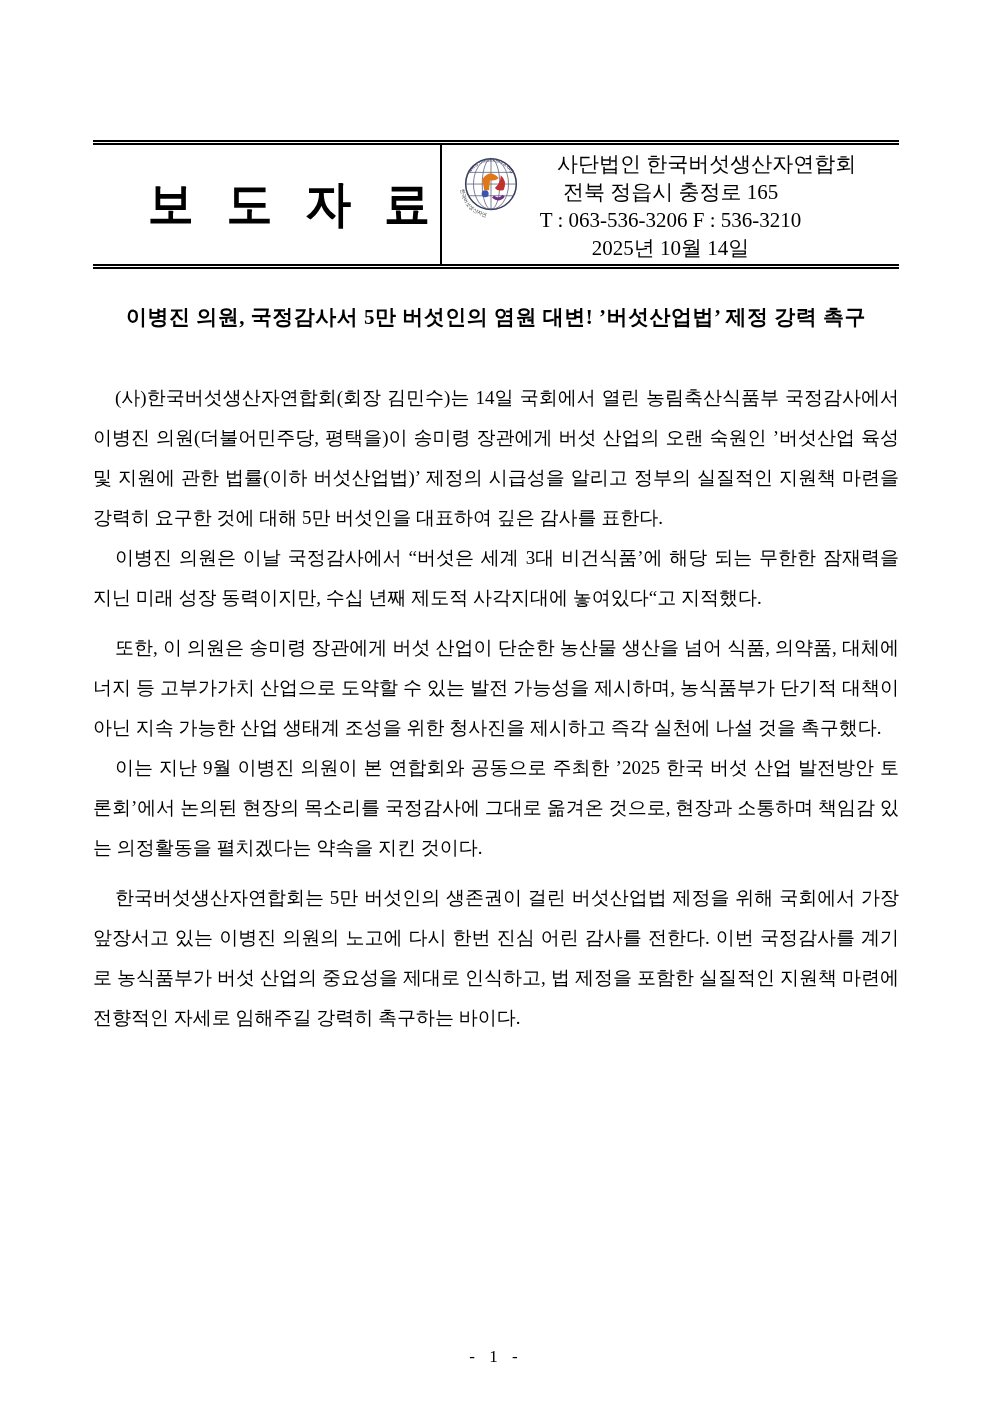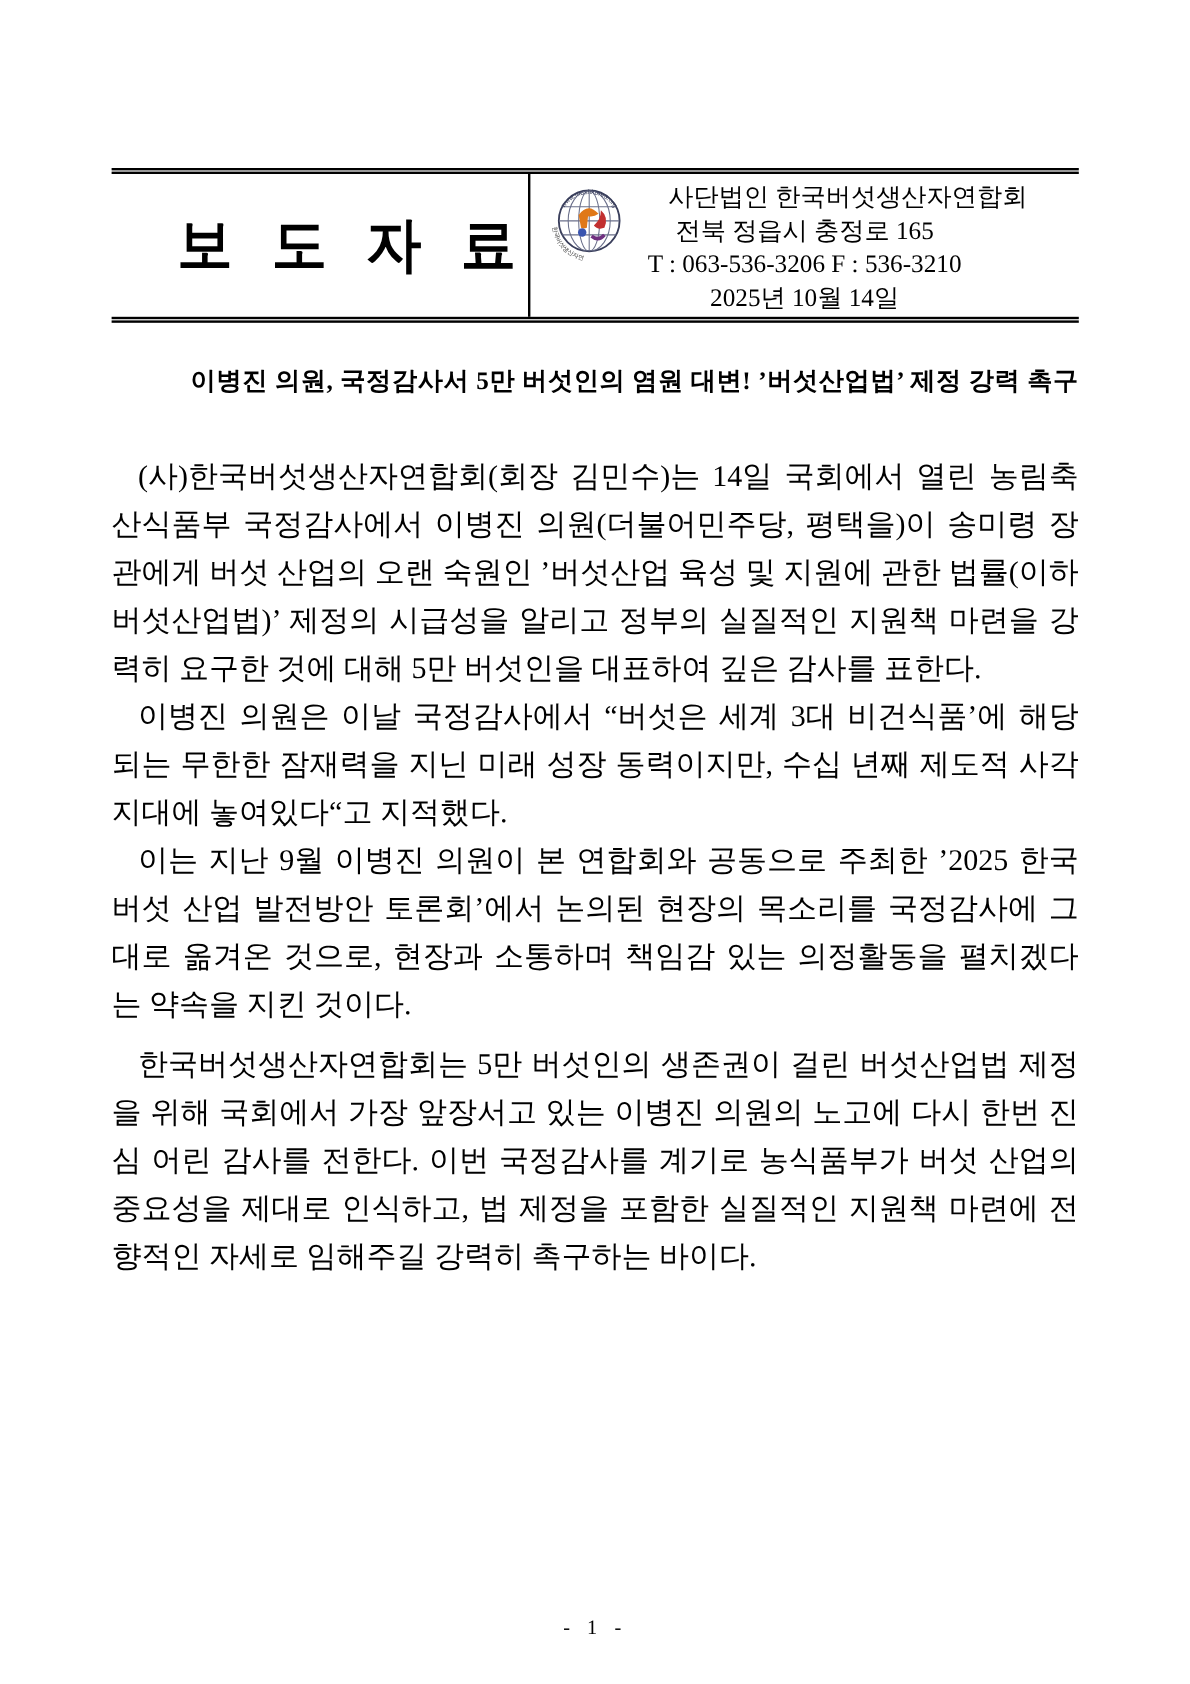--- a/index.html
+++ b/index.html
@@ -47,32 +47,32 @@
   .org-logo {
     position: absolute;
     left: 12px; top: 4px;
     width: 74px; height: 74px;
   }
   
   .doc-title {
     position: absolute;
     left: 93px; top: 303px;
     width: 806px;
-    text-align: right;
+    text-align: center;
     font-weight: bold;
     font-size: 21px;
     white-space: nowrap;
     letter-spacing: 0.5px;
   }
   
   .doc-body {
     position: absolute;
     left: 93px; top: 378px;
     width: 806px;
-    font-size: 25px;
+    font-size: 19px;
     line-height: 40px;
     text-align: justify;
     word-break: break-all;
   }
   .body-para { text-indent: 22px; }
   .body-para.no-indent { text-indent: 0; }
   .body-para.gap-lg { }
   .body-para.gap-md { margin-top: 10px; }
   
   .page-footer {
@@ -130,19 +130,20 @@
       <div class="org-line">T : 063-536-3206  F : 536-3210</div>
       <div class="org-line">2025년 10월 14일</div>
     </div>
   </div>
 
   <div class="doc-title">이병진 의원, 국정감사서 5만 버섯인의 염원 대변! ’버섯산업법’ 제정 강력 촉구</div>
 
   <div class="doc-body">
     <p class="body-para">(사)한국버섯생산자연합회(회장 김민수)는 14일 국회에서 열린 농림축산식품부 국정감사에서 이병진 의원(더불어민주당, 평택을)이 송미령 장관에게 버섯 산업의 오랜 숙원인 ’버섯산업 육성 및 지원에 관한 법률(이하 버섯산업법)’ 제정의 시급성을 알리고 정부의 실질적인 지원책 마련을 강력히 요구한 것에 대해 5만 버섯인을 대표하여 깊은 감사를 표한다.</p>
     <p class="body-para gap-lg">이병진 의원은 이날 국정감사에서 “버섯은 세계 3대 비건식품’에 해당 되는 무한한 잠재력을 지닌 미래 성장 동력이지만, 수십 년째 제도적 사각지대에 놓여있다“고 지적했다.</p>
+    <p class="body-para gap-md">또한, 이 의원은 송미령 장관에게 버섯 산업이 단순한 농산물 생산을 넘어 식품, 의약품, 대체에너지 등 고부가가치 산업으로 도약할 수 있는 발전 가능성을 제시하며, 농식품부가 단기적 대책이 아닌 지속 가능한 산업 생태계 조성을 위한 청사진을 제시하고 즉각 실천에 나설 것을 촉구했다.</p>
     <p class="body-para">이는 지난 9월 이병진 의원이 본 연합회와 공동으로 주최한 ’2025 한국 버섯 산업 발전방안 토론회’에서 논의된 현장의 목소리를 국정감사에 그대로 옮겨온 것으로, 현장과 소통하며 책임감 있는 의정활동을 펼치겠다는 약속을 지킨 것이다.</p>
     <p class="body-para gap-md">한국버섯생산자연합회는 5만 버섯인의 생존권이 걸린 버섯산업법 제정을 위해 국회에서 가장 앞장서고 있는 이병진 의원의 노고에 다시 한번 진심 어린 감사를 전한다. 이번 국정감사를 계기로 농식품부가 버섯 산업의 중요성을 제대로 인식하고, 법 제정을 포함한 실질적인 지원책 마련에 전향적인 자세로 임해주길 강력히 촉구하는 바이다.</p>
   </div>
 
   <div class="page-footer">- 1 -</div>
 
 </div>
 
 </body></html>

